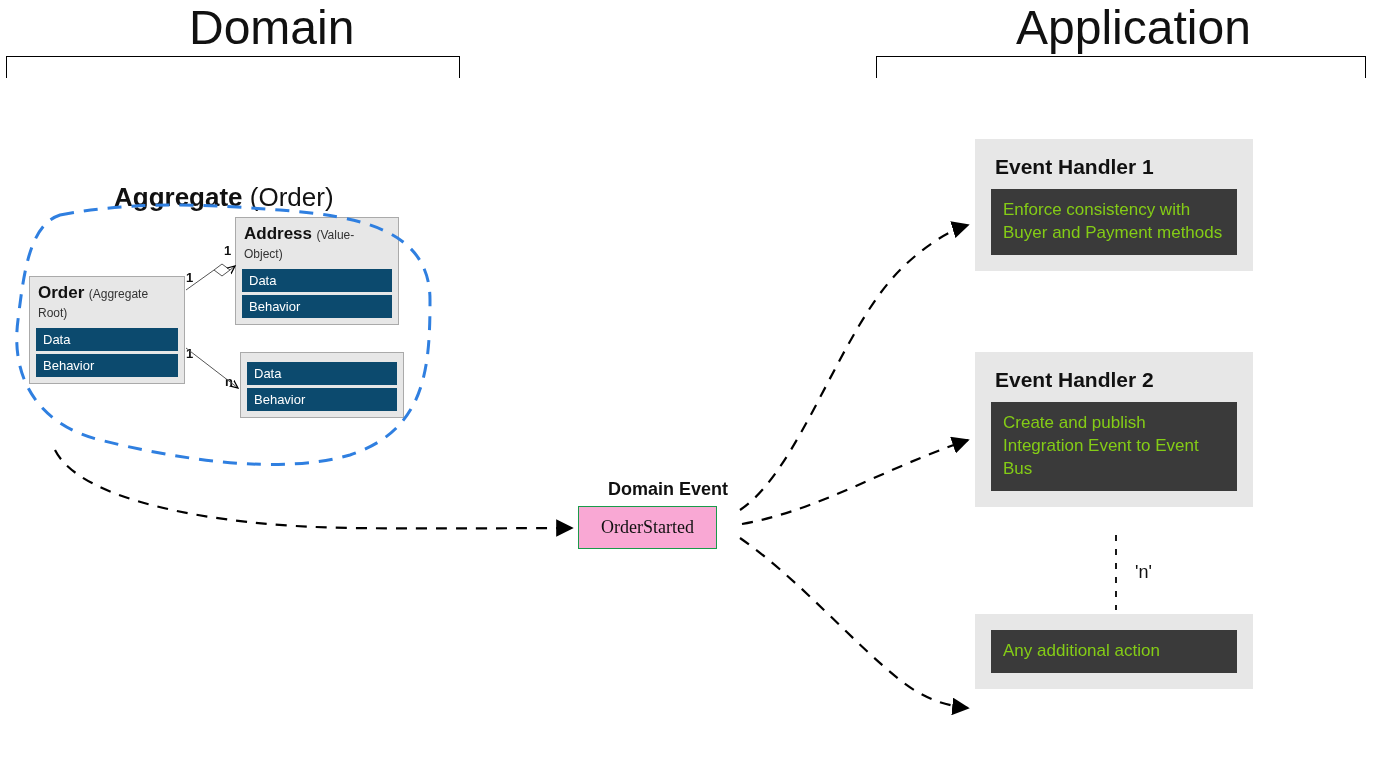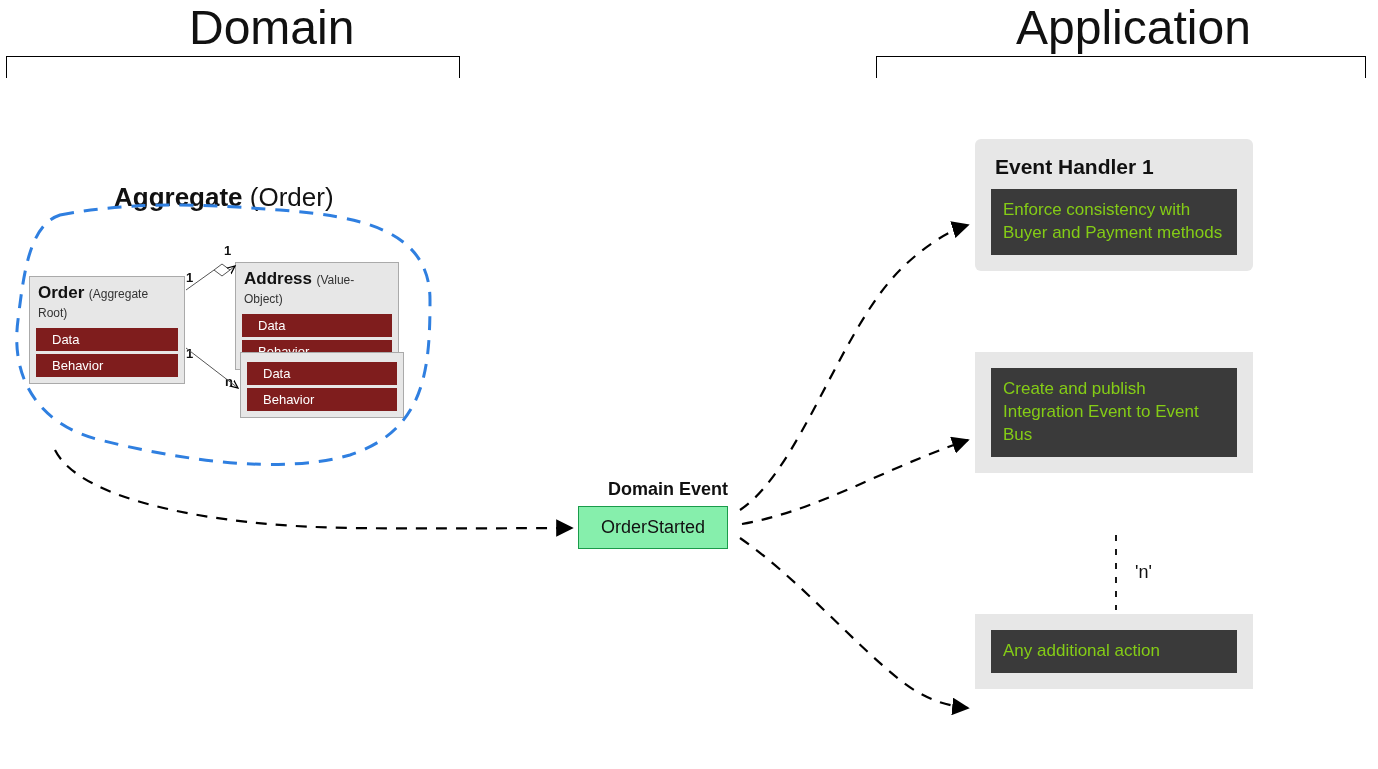--- a/index.html
+++ b/index.html
@@ -33,42 +33,43 @@
     border: 1px solid #aaa;
     padding: 6px 6px 6px 6px;
   }
   .entity-title {
     font-size: 16px;
     padding: 0 2px 4px 2px;
   }
   .entity-title b { font-size: 17px; font-weight: 700; }
   .entity-sub { font-size: 12px; color: #333; }
   .bar {
-    background: #7f1d1d;
+    background: #0c4a6e;
     color: #fff;
     font-size: 13px;
-    padding: 4px 16px;
+    padding: 4px 7px;
     margin-top: 3px;
   }
   .mult {
     position: absolute;
     font-size: 13px;
     font-weight: 700;
   }
   .domain-evt-label {
     position: absolute;
     font-size: 18px;
     font-weight: 700;
   }
   .evt-box {
     position: absolute;
     border: 1.5px solid #1a9b4a;
     padding: 10px 22px;
     font-size: 18px;
-    background: #86efac;
+    background: #f9a8d4;
+    font-family: Liberation Serif, serif;
   }
   .handler {
     position: absolute;
     background: #e7e7e7;
     padding: 16px 16px 16px 16px;
     width: 278px;
   }
   .handler-title {
     font-size: 21px;
     font-weight: 700;
@@ -106,21 +107,21 @@
 </div>
 
 <div class="entity" style="left:29px; top:276px; width:156px;">
   <div class="entity-title">
     <b>Order</b> <span class="entity-sub">(Aggregate Root)</span>
   </div>
   <div class="bar">Data</div>
   <div class="bar">Behavior</div>
 </div>
 
-<div class="entity" style="left:235px; top:217px; width:164px;margin-top:45px;">
+<div class="entity" style="left:235px; top:217px; width:164px;">
   <div class="entity-title">
     <b>Address</b> <span class="entity-sub">(Value-Object)</span>
   </div>
   <div class="bar">Data</div>
   <div class="bar">Behavior</div>
 </div>
 
 <div class="entity" style="left:240px; top:352px; width:164px;">
   <div class="bar">Data</div>
   <div class="bar">Behavior</div>
@@ -129,26 +130,27 @@
 <div class="mult" style="left:186px; top:270px;">1</div>
 <div class="mult" style="left:224px; top:243px;">1</div>
 <div class="mult" style="left:186px; top:346px;">1</div>
 <div class="mult" style="left:225px; top:374px;">n</div>
 
 <div class="domain-evt-label" style="left:579px; top:479px;margin-left:29px;">Domain Event</div>
 <div class="evt-box" style="left:578px; top:506px;">
   <span>OrderStarted</span>
 </div>
 
-<div class="handler" style="left:975px; top:139px;border-radius:6px;">
+<div class="handler" style="left:975px; top:139px;">
   <div class="handler-title">Event Handler 1</div>
   <div class="handler-desc">Enforce consistency with Buyer and Payment methods</div>
 </div>
 
 <div class="handler" style="left:975px; top:352px;">
+  <div class="handler-title">Event Handler 2</div>
   <div class="handler-desc">Create and publish Integration Event to Event Bus</div>
 </div>
 
 <div class="handler" style="left:975px; top:614px;">
   <div class="handler-desc">Any additional action</div>
 </div>
 
 <div class="n-label" style="left:1135px; top:562px;">'n'</div>
 
 <svg class="overlay">

